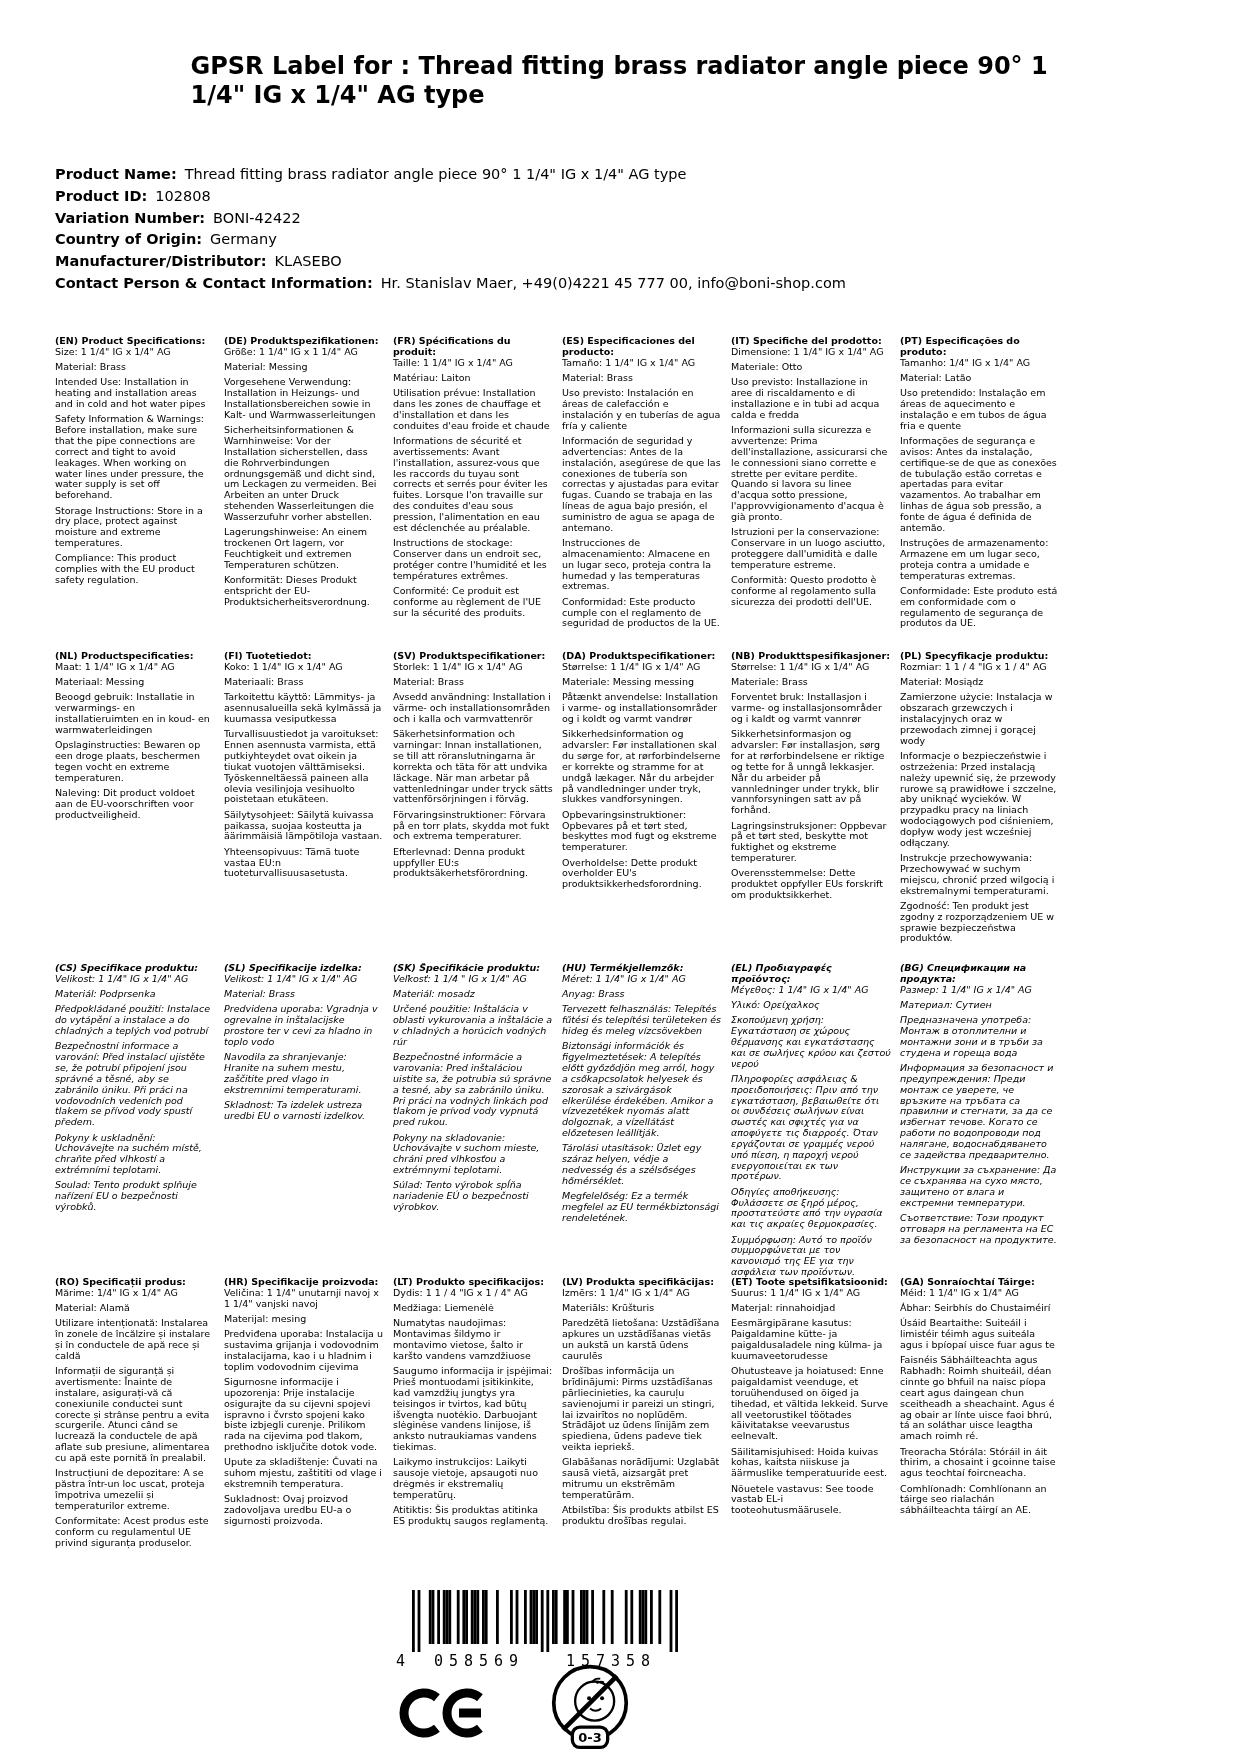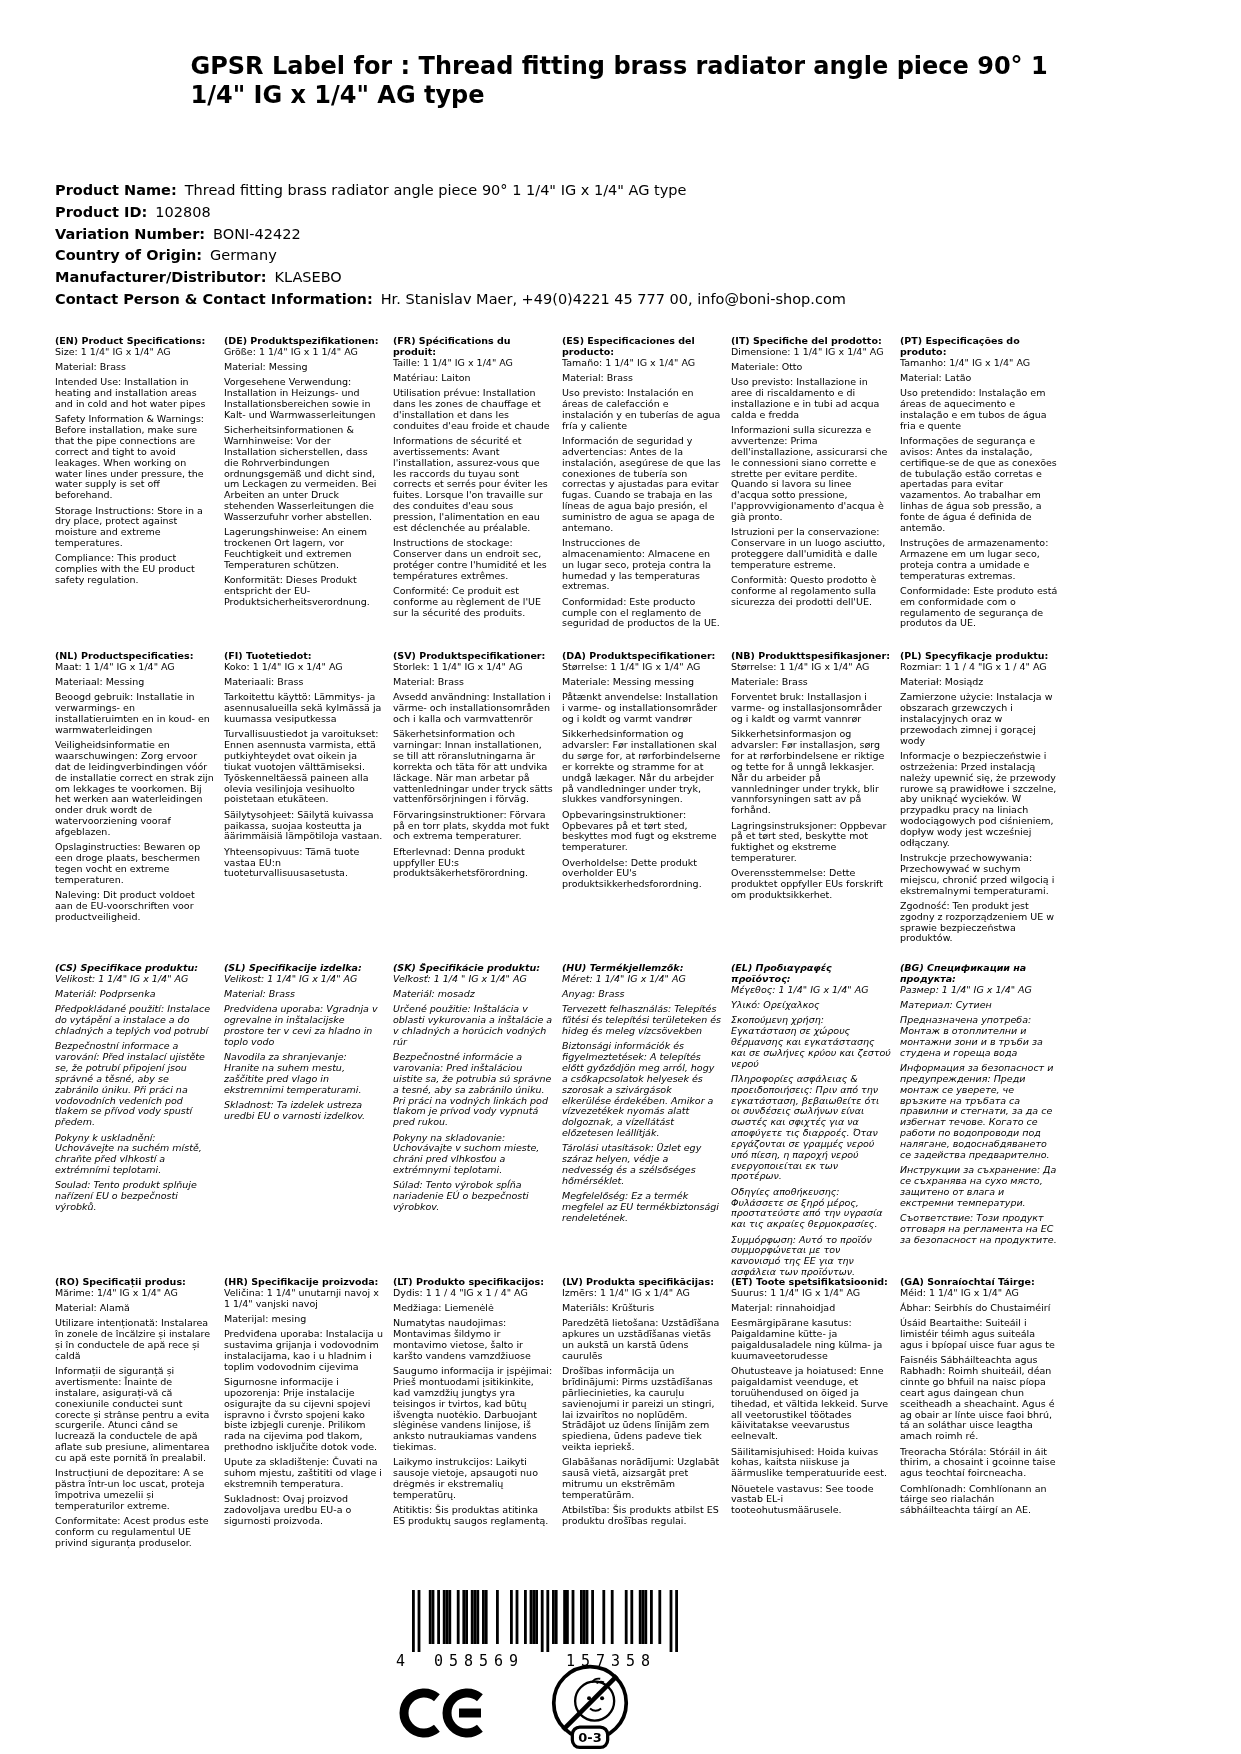--- a/index.html
+++ b/index.html
@@ -20,21 +20,21 @@
     right: 0;
     text-align: left;
     font-size: 24px;
     font-weight: bold;
     line-height: 1.2;
   }
   .title-inner { max-width: 860px; margin: 0 auto; }
   .product-info {
     position: absolute;
     left: 55px;
-    top: 180px;
+    top: 164px;
     font-size: 14.5px;
     line-height: 21.8px;
   }
   .info-line { white-space: nowrap; }
   .info-label { font-weight: bold; margin-right: 8px; }
   .spec-row {
     position: absolute;
     left: 55px;
     width: 1035px;
     display: grid;
@@ -130,21 +130,20 @@
         <p>Instruções de armazenamento: Armazene em um lugar seco, proteja contra a umidade e temperaturas extremas.</p>
         <p>Conformidade: Este produto está em conformidade com o regulamento de segurança de produtos da UE.</p>
       </div>
     </div>
   <div class="spec-row spec-row-2">
       <div class="spec-block">
         <div class="spec-heading">(NL) Productspecificaties:</div>
         <p class="size-line">Maat: 1 1/4" IG x 1/4" AG</p>
         <p>Materiaal: Messing</p>
         <p>Beoogd gebruik: Installatie in verwarmings- en installatieruimten en in koud- en warmwaterleidingen</p>
-        <p>Veiligheidsinformatie en waarschuwingen: Zorg ervoor dat de leidingverbindingen vóór de installatie correct en strak zijn om lekkages te voorkomen. Bij het werken aan waterleidingen onder druk wordt de watervoorziening vooraf afgeblazen.</p>
         <p>Opslaginstructies: Bewaren op een droge plaats, beschermen tegen vocht en extreme temperaturen.</p>
         <p>Naleving: Dit product voldoet aan de EU-voorschriften voor productveiligheid.</p>
       </div>
       <div class="spec-block">
         <div class="spec-heading">(FI) Tuotetiedot:</div>
         <p class="size-line">Koko: 1 1/4" IG x 1/4" AG</p>
         <p>Materiaali: Brass</p>
         <p>Tarkoitettu käyttö: Lämmitys- ja asennusalueilla sekä kylmässä ja kuumassa vesiputkessa</p>
         <p>Turvallisuustiedot ja varoitukset: Ennen asennusta varmista, että putkiyhteydet ovat oikein ja tiukat vuotojen välttämiseksi. Työskenneltäessä paineen alla olevia vesilinjoja vesihuolto poistetaan etukäteen.</p>
         <p>Säilytysohjeet: Säilytä kuivassa paikassa, suojaa kosteutta ja äärimmäisiä lämpötiloja vastaan.</p>

